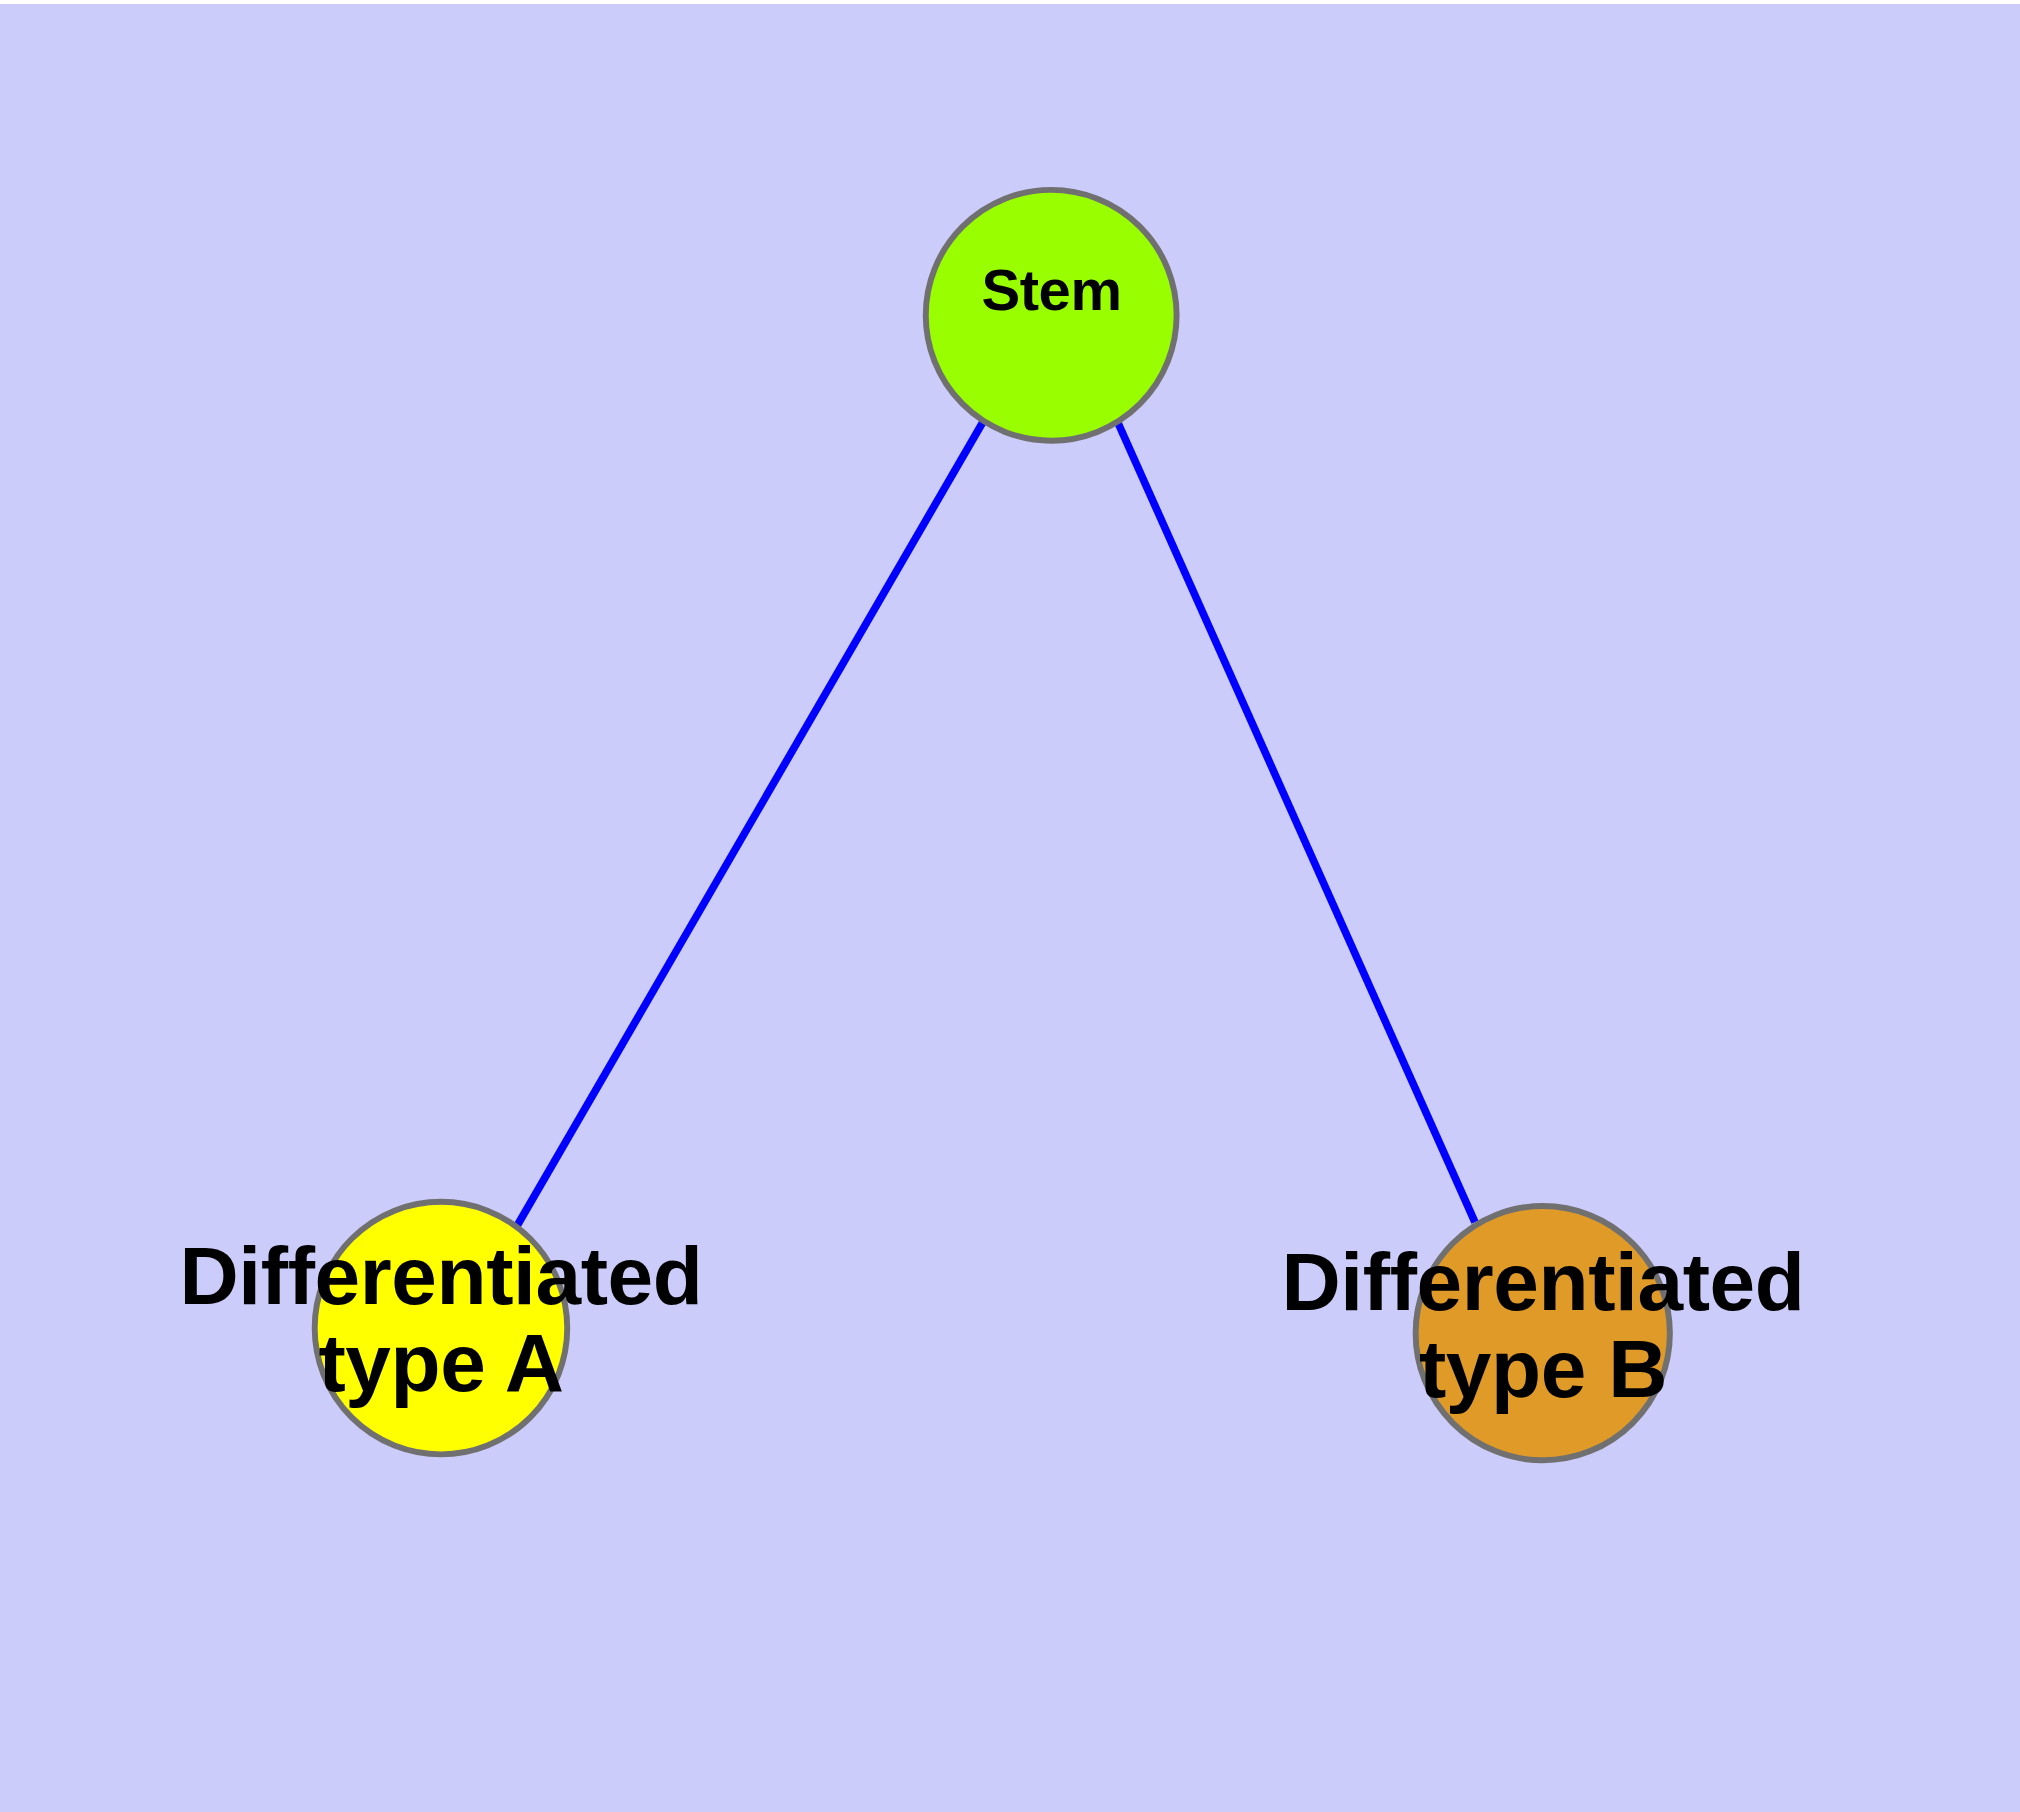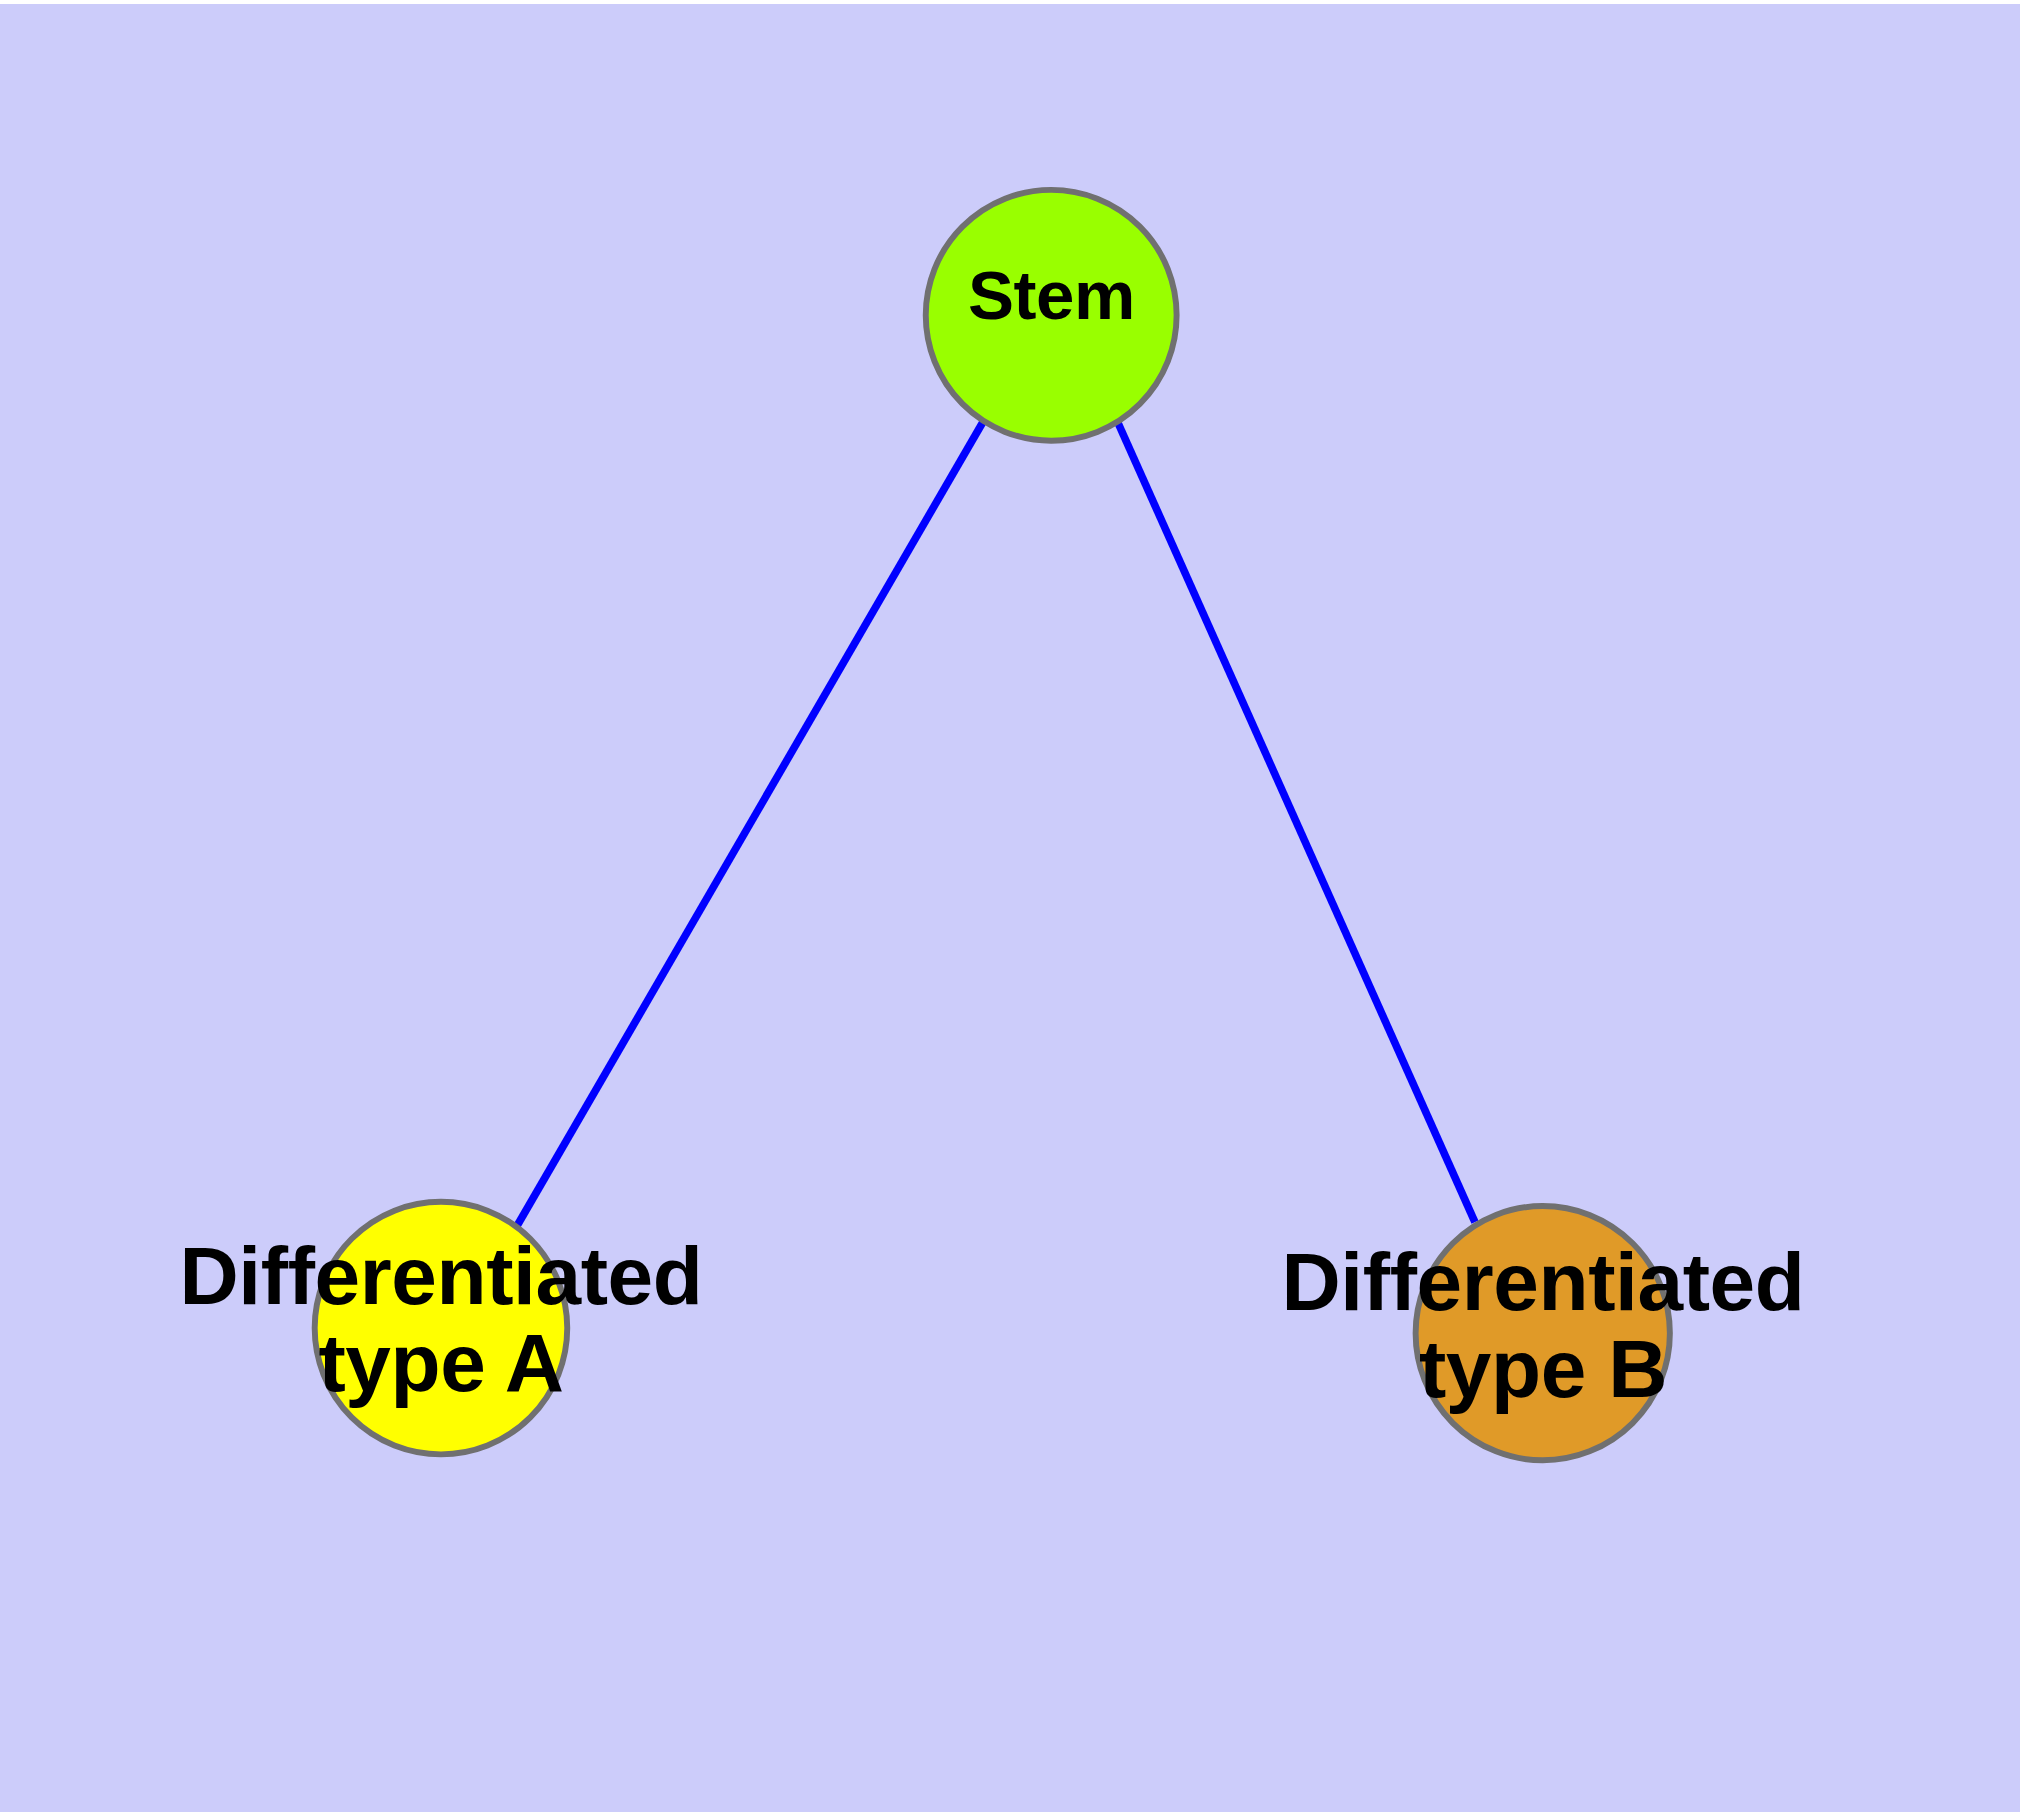--- a/index.html
+++ b/index.html
@@ -37,21 +37,21 @@
     font-weight: bold;
     line-height: 1.06;
     white-space: pre-line;
     pointer-events: none;
     letter-spacing: -0.4px;
   }
   #label-stem {
     left: 797px;
     top: 259px;
     width: 509px;
-    font-size: 69px;
+    font-size: 58px;
   }
   #label-diff-a {
     left: 102px;
     top: 1233px;
     width: 678px;
     font-size: 82px;
   }
   #label-diff-b {
     left: 1204px;
     top: 1239px;

